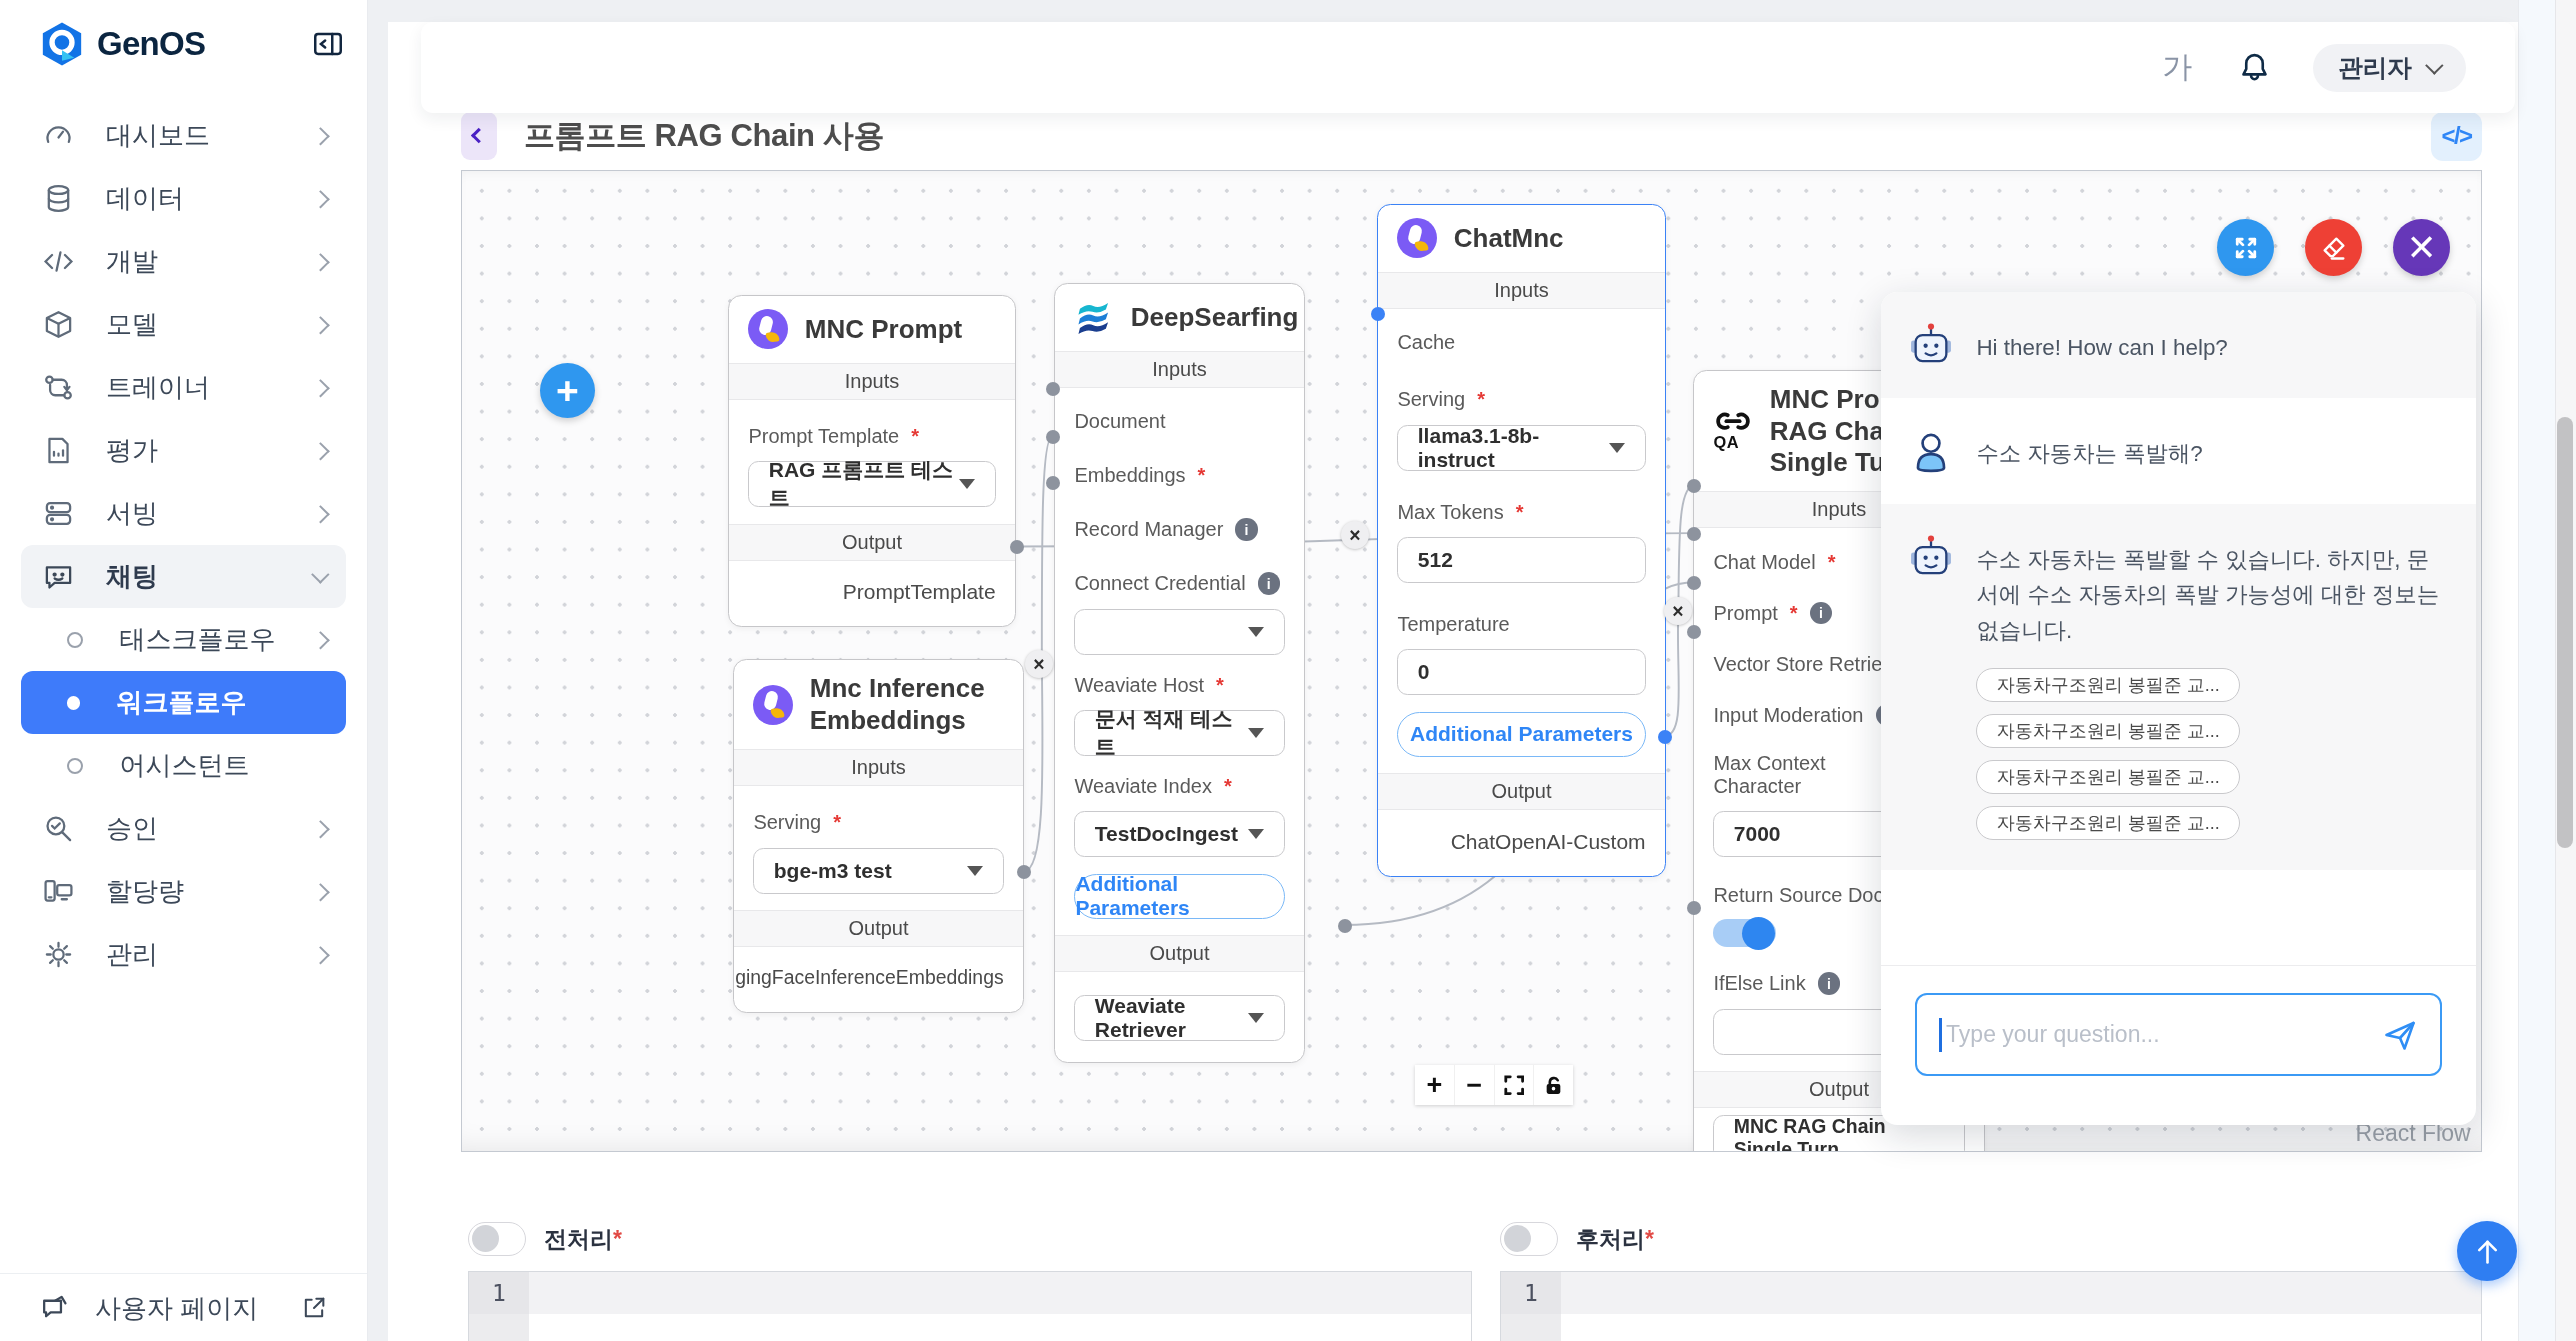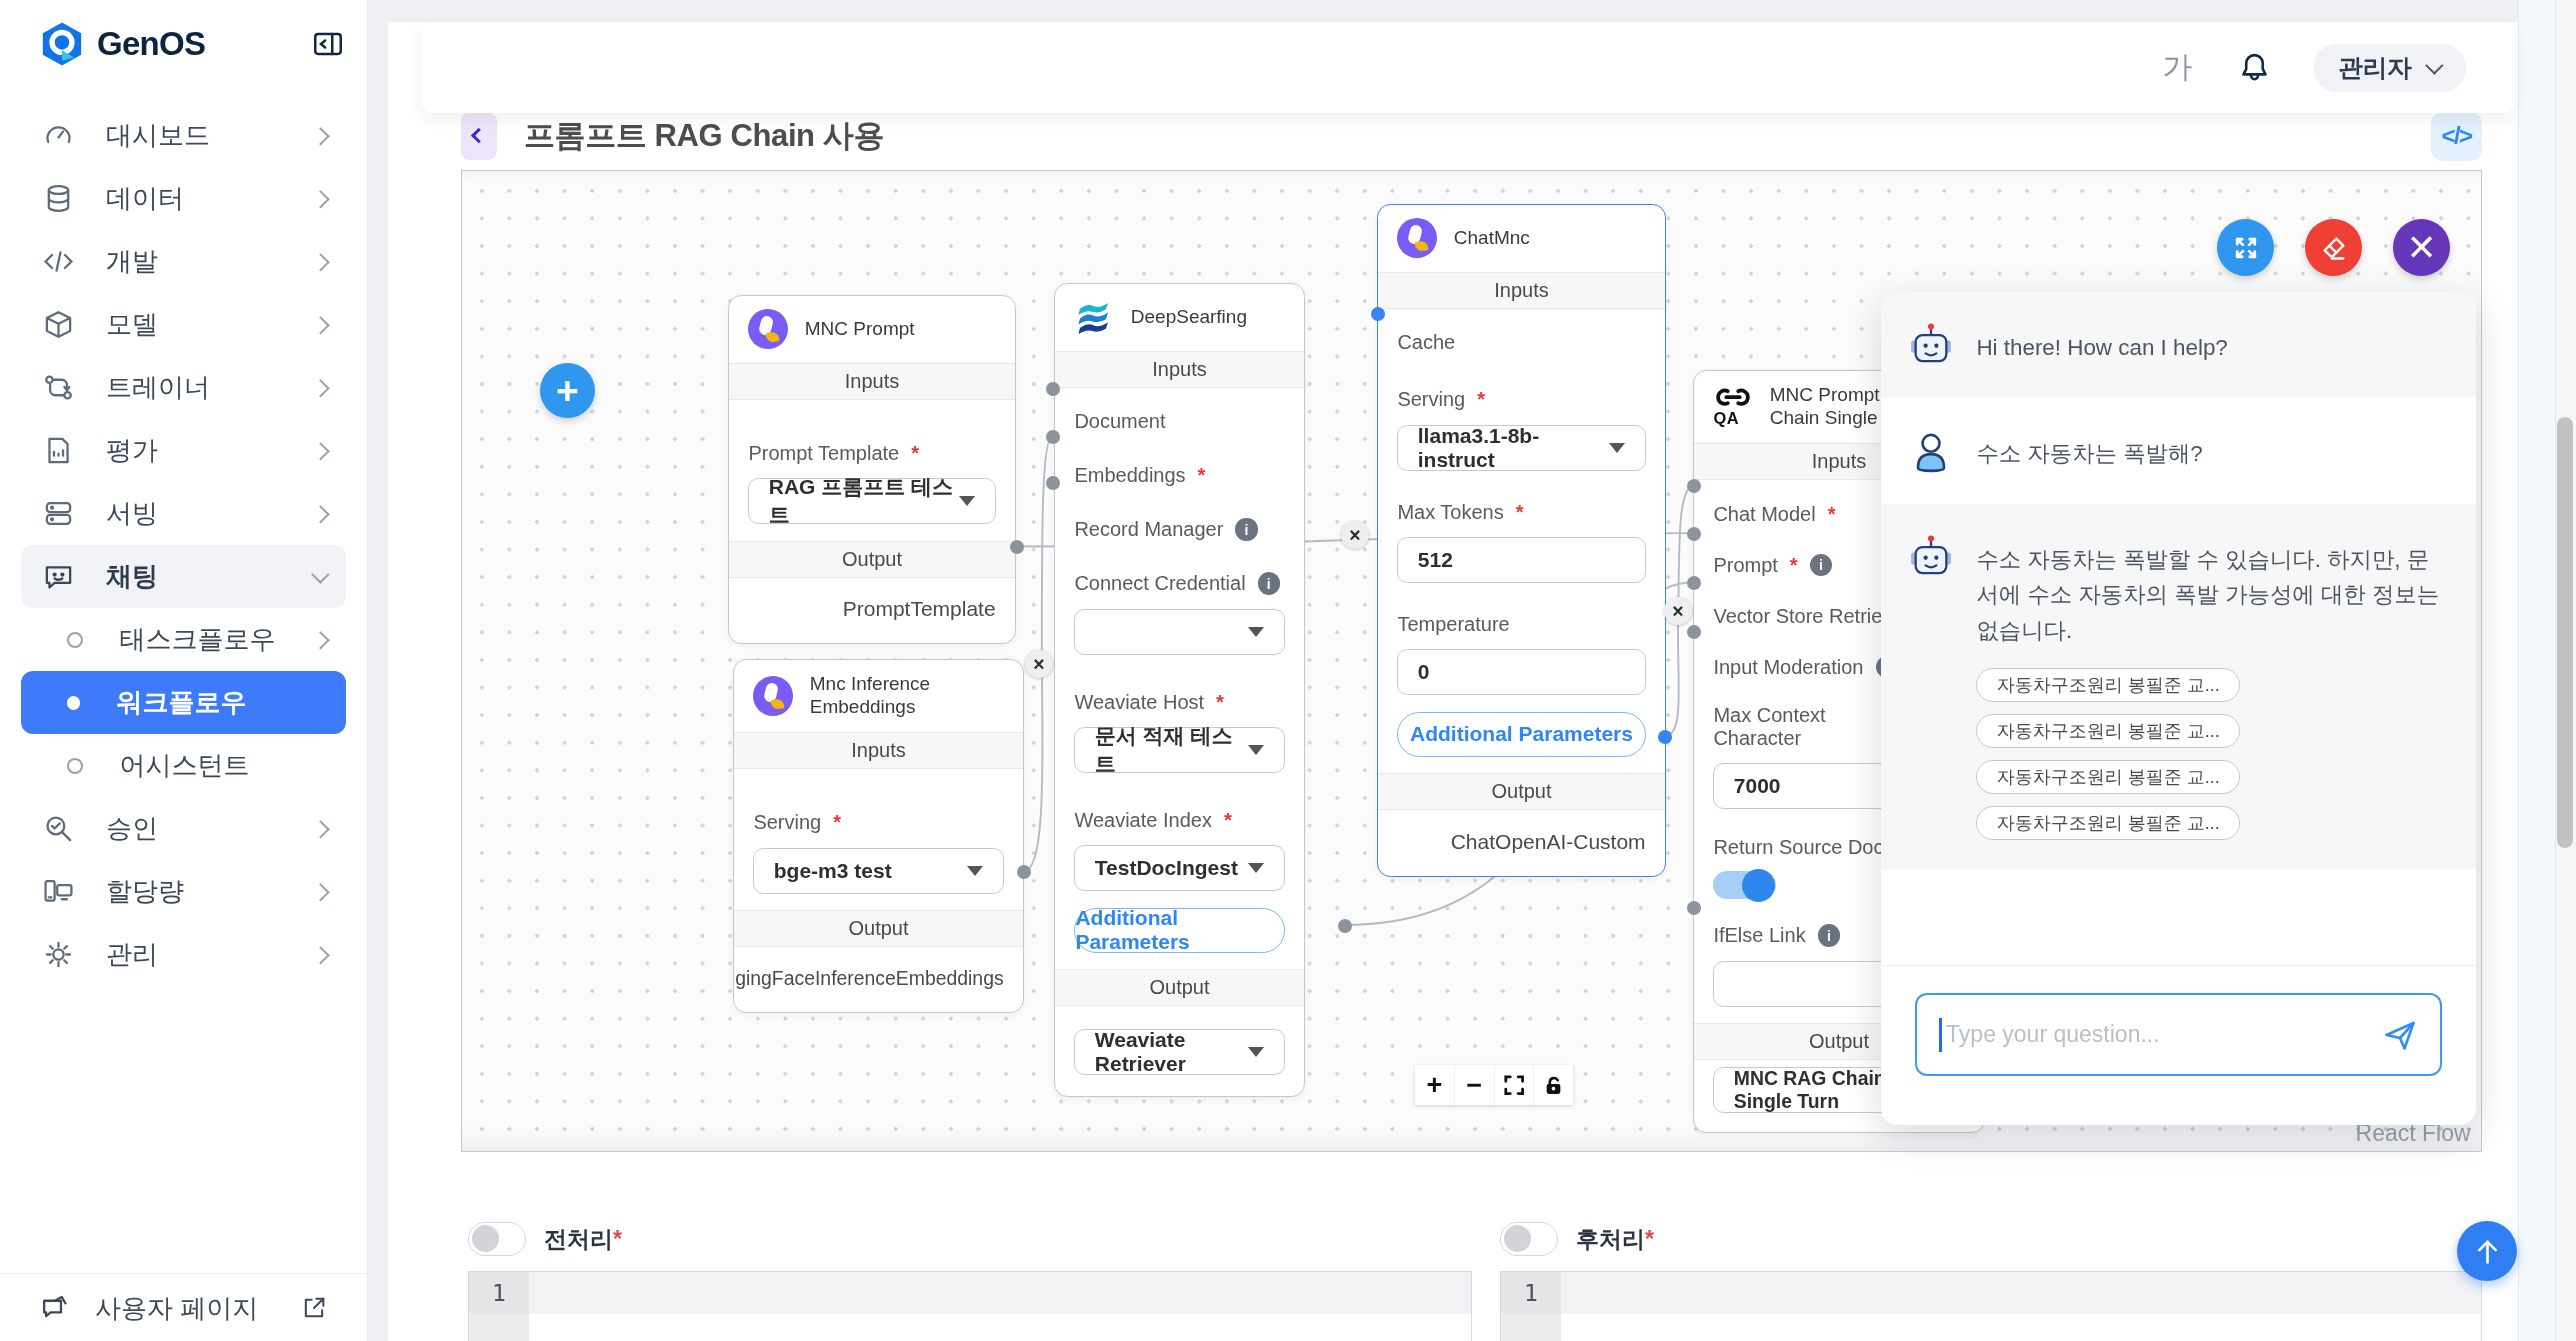--- a/index.html
+++ b/index.html
@@ -63,24 +63,24 @@
   .fab { position:absolute; border-radius:50%; display:flex; align-items:center; justify-content:center; color:#fff; z-index:6; box-shadow:0 3px 7.5px rgba(0,0,0,.18); }
   .fab.add { left:78px; top:192px; width:55px; height:55px; background:#2f97ef; font-size:39px; font-weight:bold; }
   .fab.expand { left:1755px; top:48px; width:57px; height:57px; background:#2f97ef; }
   .fab.erase { left:1843px; top:48px; width:57px; height:57px; background:#ee4035; }
   .fab.close { left:1931px; top:48px; width:57px; height:57px; background:#6637b8; font-size:36px; font-weight:bold; }
 
   
   .node { position:absolute; background:#fff; border:1.2px solid #c6c6c9; border-radius:13.4px; z-index:2; box-shadow:0 1.5px 6px rgba(0,0,0,.05); overflow:hidden; }
   .node.sel { border:1.9px solid #3b82f6; }
   .nd-head { display:flex; align-items:center; gap:16.4px; padding:13.4px 19.4px; min-height:58px; }
-  .nd-title { font-size:19px; font-weight:normal; color:#3a3a3a; line-height:1.2; }
+  .nd-title { font-size:26px; font-weight:bold; color:#3a3a3a; line-height:1.2; }
   .nd-bar { height:37px; background:#f7f7f8; border-top:0.7px solid #e8e8ea; border-bottom:0.7px solid #e8e8ea; display:flex; align-items:center; justify-content:center; font-size:20px; color:#4a4a4a; }
   .nd-body { padding:6px 19.4px 16.4px 19.4px; }
-  .nd-label { font-size:20px; color:#5a5a5a; margin-top:36px; display:flex; align-items:center; gap:12px; }
+  .nd-label { font-size:20px; color:#5a5a5a; margin-top:19px; display:flex; align-items:center; gap:12px; }
   .nd-label .star { color:#e53935; font-weight:bold; }
   .nd-sel, .nd-inp { margin-top:13.4px; height:46px; border:1.5px solid #c9c9cc; border-radius:10.4px; display:flex; align-items:center; padding:0 19.4px; font-size:21px; font-weight:bold; color:#2f2f2f; background:#fff; }
   .nd-sel .caret { margin-left:auto; }
   .caret { width:0; height:0; border-left:8.2px solid transparent; border-right:8.2px solid transparent; border-top:10.4px solid #555; }
   .nd-btn { margin-top:16.4px; height:45px; border:1.5px solid #7ab8f7; border-radius:24px; display:flex; align-items:center; justify-content:center; font-size:21px; font-weight:bold; color:#2f86f6; background:#fff; }
   .nd-outrow { padding:19.4px 19.4px 22.4px 19.4px; display:flex; align-items:center; justify-content:flex-end; font-size:21px; color:#4a4a4a; }
   .info { width:22.4px; height:22.4px; border-radius:50%; background:#6b7280; color:#fff; font-size:14px; display:inline-flex; align-items:center; justify-content:center; font-weight:bold; font-style:normal; }
   .mnc-logo { width:40px; height:40px; border-radius:50%; background:#7b5bf5; position:relative; flex:0 0 40px; overflow:hidden; }
   .mnc-logo::before { content:""; position:absolute; left:11.2px; top:6.7px; width:12px; height:19.4px; background:#fff; border-radius:6px; transform:rotate(14deg); }
   .mnc-logo::after { content:""; position:absolute; left:18px; top:23px; width:13.4px; height:9.7px; background:#f5b60a; border-radius:2.2px 7.5px 2.2px 7.5px; transform:rotate(-8deg); }

